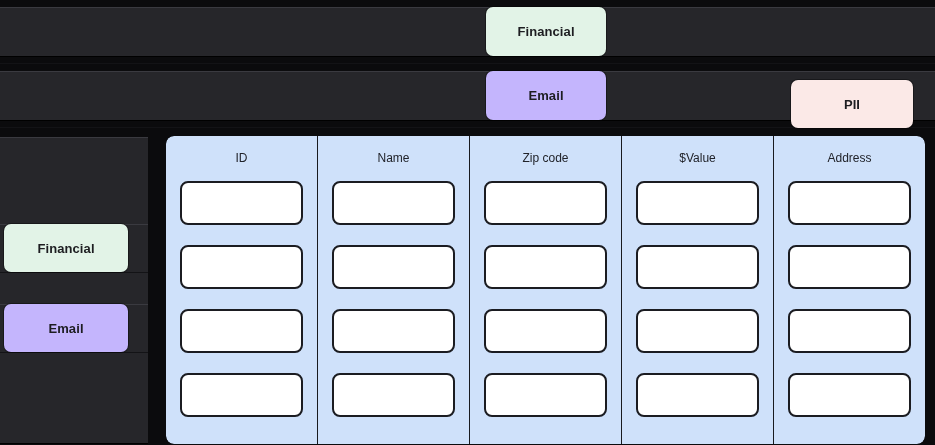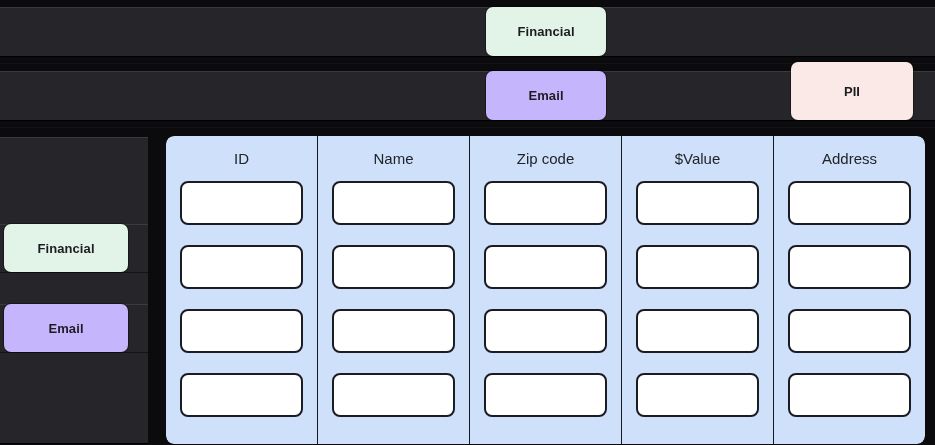--- a/index.html
+++ b/index.html
@@ -60,21 +60,21 @@
     box-shadow: 0 0 0 1px rgba(0,0,0,0.35);
     user-select: none;
   }
   .chip-financial { background: #e2f3e7; }
   .chip-email     { background: #c4b5fd; }
   .chip-pii       { background: #fbe9e7; }
 
   
   #chip-top-financial { left: 486px; top: 7px;  width: 120px; height: 49px; }
   #chip-top-email     { left: 486px; top: 71px; width: 120px; height: 49px; }
-  #chip-top-pii       { left: 791px; top: 62px; width: 122px; height: 58px; }
+  #chip-top-pii       { left: 791px; top: 80px; width: 122px; height: 48px; }
 
   
   #sidebar {
     position: absolute;
     left: 0;
     top: 137px;
     width: 148px;
     height: 307px;
     background: #26262a;
     border-top: 1px solid #3a3a40;
@@ -119,21 +119,21 @@
     flex-direction: column;
     align-items: center;
   }
   .col:last-child { border-right: none; }
   .col:first-child  { border-top-left-radius: 8px;  border-bottom-left-radius: 8px; }
   .col:last-child   { border-top-right-radius: 8px; border-bottom-right-radius: 8px; }
 
   .col-header {
     height: 45px;
     line-height: 45px;
-    font-size: 15px;
+    font-size: 12px;
     color: #21232a;
     text-align: center;
     white-space: nowrap;
     user-select: none;
   }
   .cells {
     flex: 1;
     width: 100%;
     display: flex;
     flex-direction: column;

